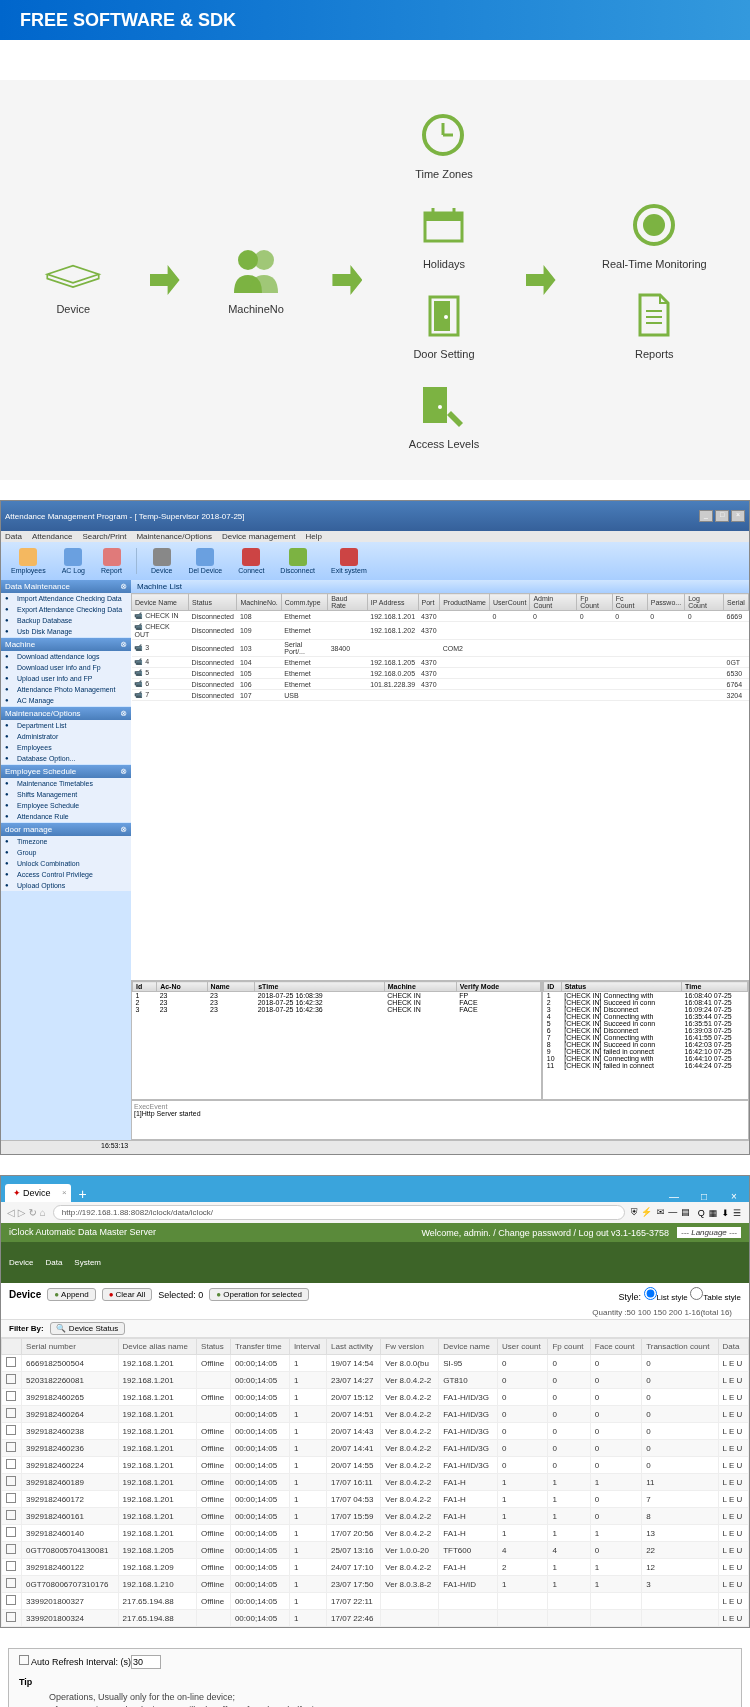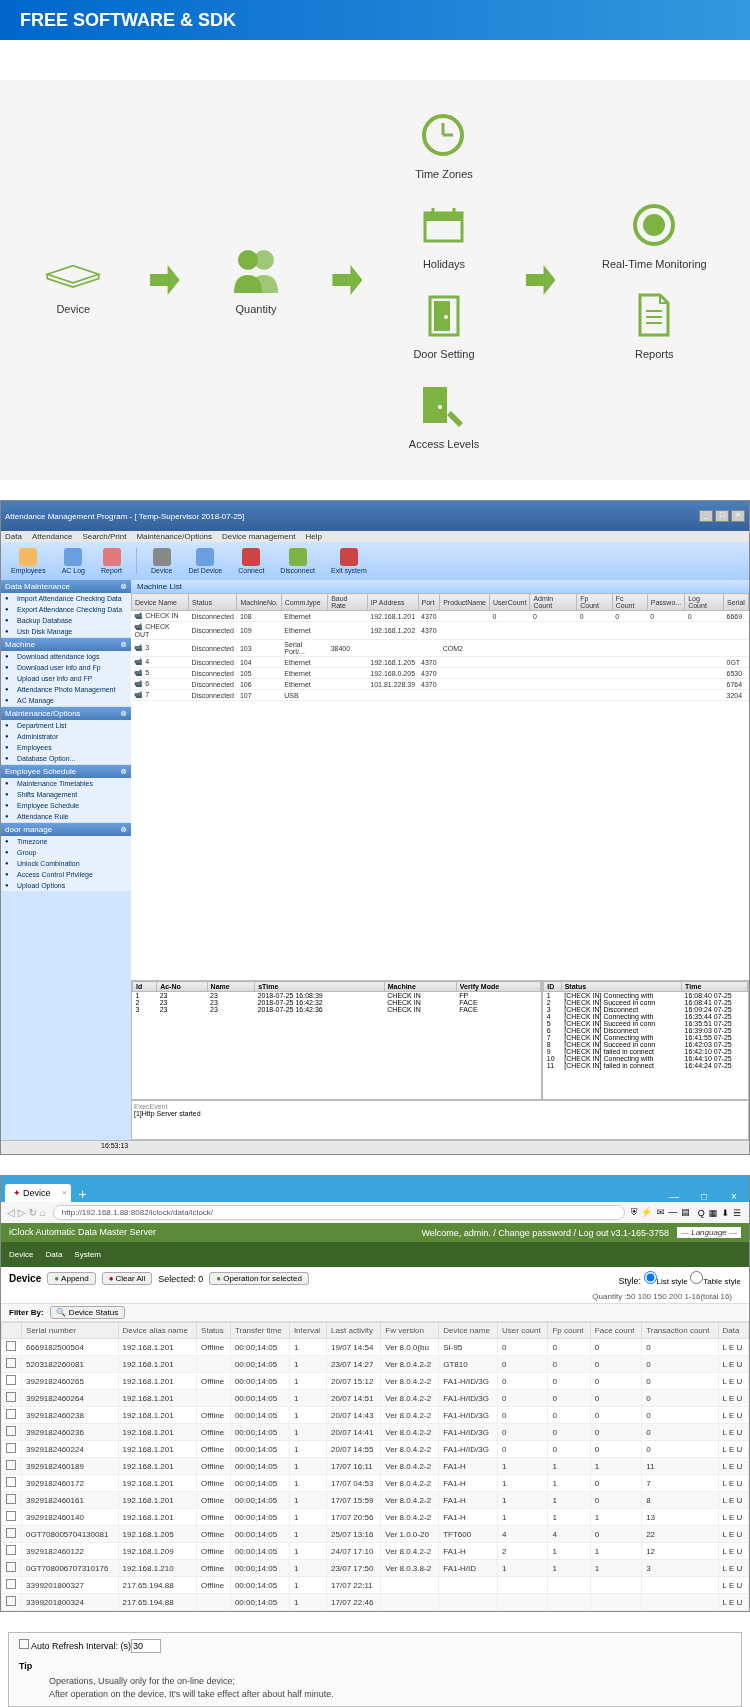--- a/index.html
+++ b/index.html
@@ -58,21 +58,21 @@
 .tab-plus { color: #fff; margin-left: 8px; font-size: 14px; cursor: pointer; }
 .window-ctrls { margin-left: auto; display: flex; }
 .window-ctrls span { width: 30px; text-align: center; color: #fff; font-size: 10px; }
 .addr-bar { background: #f5f5f5; display: flex; align-items: center; padding: 3px 6px; gap: 4px; }
 .addr-nav span { color: #999; font-size: 10px; margin-right: 3px; }
 .addr-input { flex: 1; background: #fff; border: 1px solid #ccc; border-radius: 10px; padding: 2px 8px; font-size: 8px; color: #555; }
 .addr-icons span { margin: 0 2px; font-size: 9px; }
 .app2-titlebar { background: #5a8a3a; color: #fff; padding: 4px 8px; display: flex; justify-content: space-between; font-size: 9px; }
 .app2-titlebar .right { display: flex; gap: 8px; align-items: center; }
 .lang-sel { background: #fff; color: #333; padding: 1px 4px; font-size: 8px; font-style: italic; }
-.app2-menu { background: #3d6428; color: #fff; padding: 8px 8px; font-size: 8px; }
+.app2-menu { background: #3d6428; color: #fff; padding: 16px 8px; font-size: 8px; }
 .app2-menu span { margin-right: 12px; }
 .dev-header { display: flex; justify-content: space-between; padding: 4px 8px; font-size: 9px; }
 .dev-header .left { display: flex; gap: 6px; align-items: center; }
 .dev-header b { font-size: 10px; }
 .btn-sm { border: 1px solid #aaa; border-radius: 3px; padding: 1px 6px; background: #f0f0f0; font-size: 8px; }
 .btn-sm.g::before { content:'●'; color:#5a8a3a; margin-right:2px; }
 .btn-sm.r::before { content:'●'; color:#c00; margin-right:2px; }
 .radio-lbl { font-size: 8px; }
 .quantity { padding: 2px 17px; text-align: right; font-size: 8px; color: #555; }
 .filter-row { padding: 2px 8px; background: #f8f8f8; display: flex; gap: 6px; font-size: 8px; align-items: center; border-top: 1px solid #ddd; border-bottom: 1px solid #ddd; }
@@ -108,21 +108,21 @@
     <div class="arrow"></div>
     <div class="diagram-item">
       <div class="icon-box">
           <svg width="60" height="50" viewBox="0 0 60 50">
             <circle cx="22" cy="15" r="10" fill="#7cb342"></circle>
             <path d="M8 48 Q8 30 22 30 Q36 30 36 48 Z" fill="#7cb342"></path>
             <circle cx="38" cy="15" r="10" fill="#7cb342" opacity="0.7"></circle>
             <path d="M24 48 Q24 30 38 30 Q52 30 52 48 Z" fill="#7cb342" opacity="0.7"></path>
           </svg>
         </div>
-      <span class="label">Quantity</span>
+      <span class="label">MachineNo</span>
     </div>
     <div class="arrow"></div>
     <div class="vert-stack">
       <div class="diagram-item">
           <div class="icon-box">
             <svg width="45" height="45">
               <circle cx="22" cy="22" r="19" fill="none" stroke="#7cb342" stroke-width="4"></circle>
               <line x1="22" y1="22" x2="22" y2="10" stroke="#7cb342" stroke-width="3"></line>
               <line x1="22" y1="22" x2="32" y2="22" stroke="#7cb342" stroke-width="3"></line>
             </svg>

